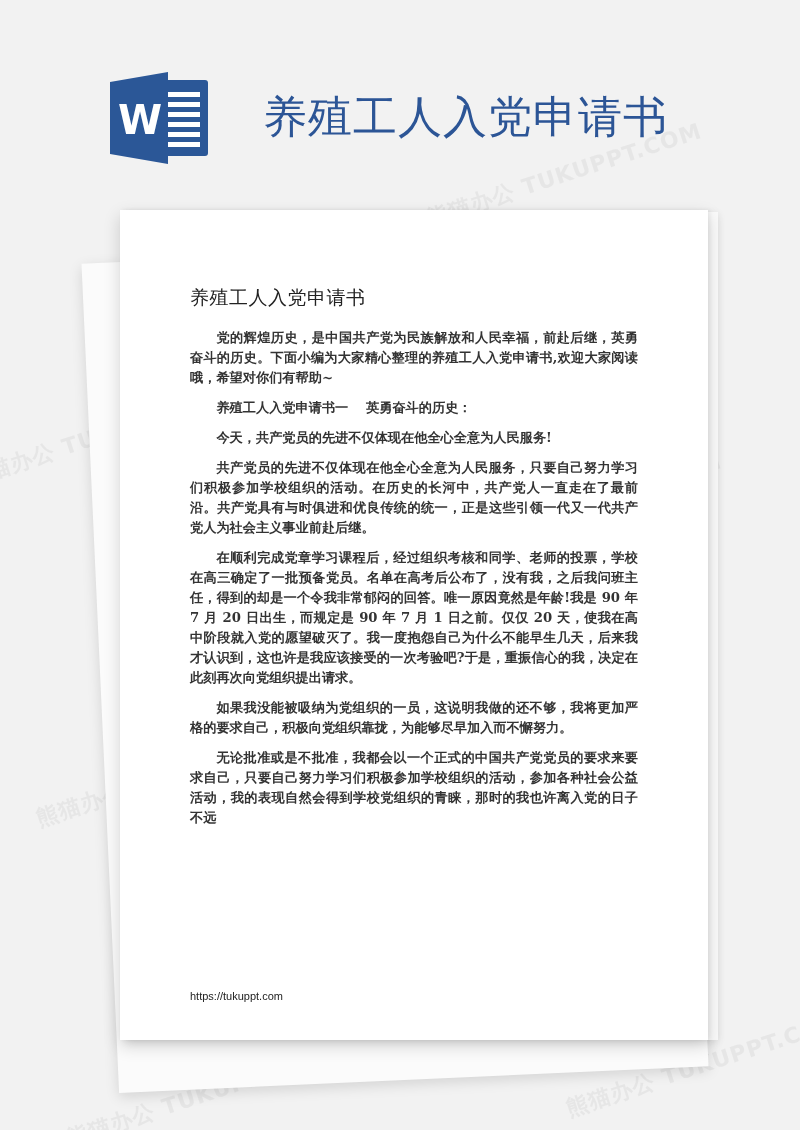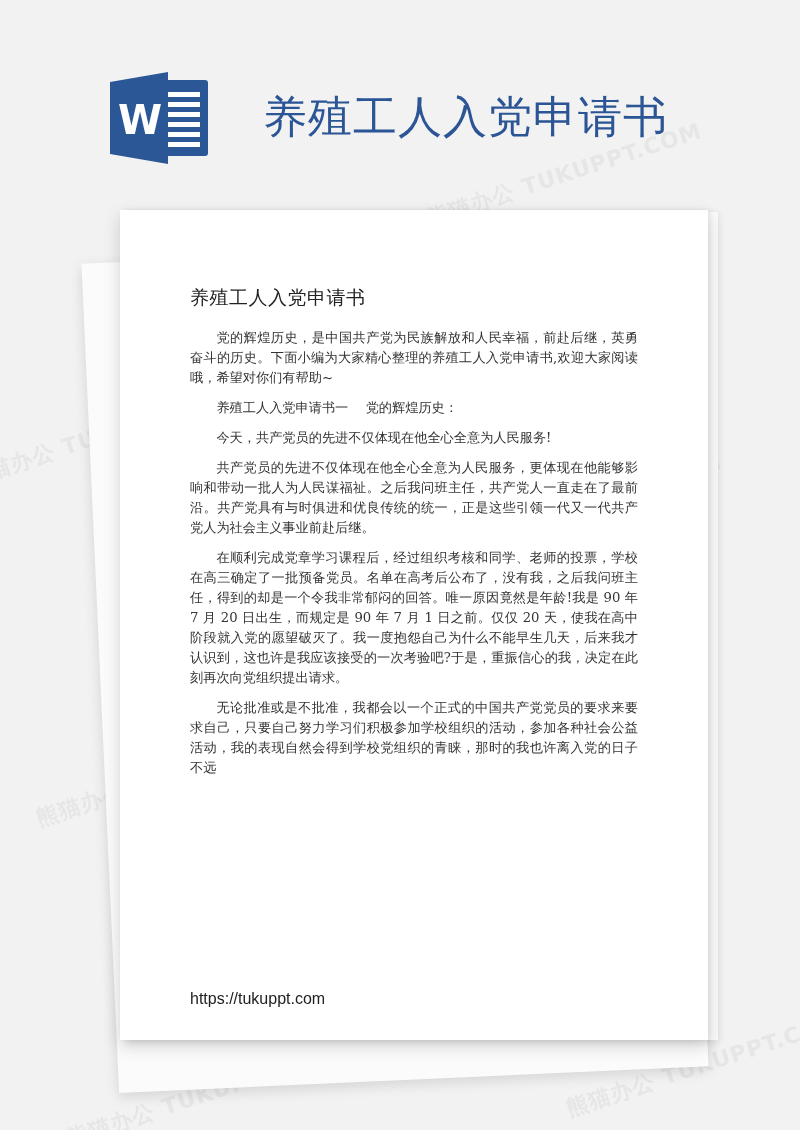--- a/index.html
+++ b/index.html
@@ -45,25 +45,25 @@
     }
     .doc-title {
       position: absolute; left: 70px; top: 75px;
       font-size: 19px; color: #222; letter-spacing: 0.5px; font-weight: normal;
     }
     .doc-body {
       position: absolute; left: 70px; top: 118px; width: 448px;
       font-size: 13.2px; line-height: 20px; color: #333;
       text-align: justify;
     }
-    .doc-body p { margin-bottom: 10px; text-indent: 2em; }
+    .doc-body p { margin-bottom: 10px; text-indent: 2em; font-weight: bold; }
     .doc-footer {
       position: absolute; left: 70px; top: 780px;
       font-family: "Liberation Sans", "DejaVu Sans", sans-serif;
-      font-size: 16px; color: #222;
+      font-size: 11px; color: #222;
     }
     
     .watermark {
       position: absolute;
       font-family: "DejaVu Sans", "Liberation Sans", sans-serif;
       font-size: 22px; font-weight: bold;
       color: rgba(200,200,200,0.28);
       transform: rotate(-18deg);
       white-space: nowrap; pointer-events: none; letter-spacing: 1px;
     }
@@ -94,20 +94,21 @@
 <div class="watermark" style="left:30px; top:760px;">熊猫办公 TUKUPPT.COM</div>
 <div class="watermark" style="left:60px; top:1080px;">熊猫办公 TUKUPPT.COM</div>
 <div class="watermark" style="left:560px; top:1050px;">熊猫办公 TUKUPPT.COM</div>
 
 <div class="paper paper-back-2"></div>
 <div class="paper paper-back-1"></div>
 <div class="paper paper-main">
   <h1 class="doc-title">养殖工人入党申请书</h1>
   <div class="doc-body">
     <p>党的辉煌历史，是中国共产党为民族解放和人民幸福，前赴后继，英勇奋斗的历史。下面小编为大家精心整理的养殖工人入党申请书,欢迎大家阅读哦，希望对你们有帮助~</p>
-    <p>养殖工人入党申请书一　 党的辉煌历史：</p>
+    <p>养殖工人入党申请书一　 英勇奋斗的历史：</p>
     <p>今天，共产党员的先进不仅体现在他全心全意为人民服务!</p>
-    <p>共产党员的先进不仅体现在他全心全意为人民服务，更体现在他能够影响和带动一批人为人民谋福祉。之后我问班主任，共产党人一直走在了最前沿。共产党具有与时俱进和优良传统的统一，正是这些引领一代又一代共产党人为社会主义事业前赴后继。</p>
+    <p>共产党员的先进不仅体现在他全心全意为人民服务，只要自己努力学习们积极参加学校组织的活动。在历史的长河中，共产党人一直走在了最前沿。共产党具有与时俱进和优良传统的统一，正是这些引领一代又一代共产党人为社会主义事业前赴后继。</p>
     <p>在顺利完成党章学习课程后，经过组织考核和同学、老师的投票，学校在高三确定了一批预备党员。名单在高考后公布了，没有我，之后我问班主任，得到的却是一个令我非常郁闷的回答。唯一原因竟然是年龄!我是 90 年 7 月 20 日出生，而规定是 90 年 7 月 1 日之前。仅仅 20 天，使我在高中阶段就入党的愿望破灭了。我一度抱怨自己为什么不能早生几天，后来我才认识到，这也许是我应该接受的一次考验吧?于是，重振信心的我，决定在此刻再次向党组织提出请求。</p>
+    <p>如果我没能被吸纳为党组织的一员，这说明我做的还不够，我将更加严格的要求自己，积极向党组织靠拢，为能够尽早加入而不懈努力。</p>
     <p>无论批准或是不批准，我都会以一个正式的中国共产党党员的要求来要求自己，只要自己努力学习们积极参加学校组织的活动，参加各种社会公益活动，我的表现自然会得到学校党组织的青睐，那时的我也许离入党的日子不远</p>
   </div>
   <div class="doc-footer">https://tukuppt.com</div>
 </div>
 
 </body></html>

